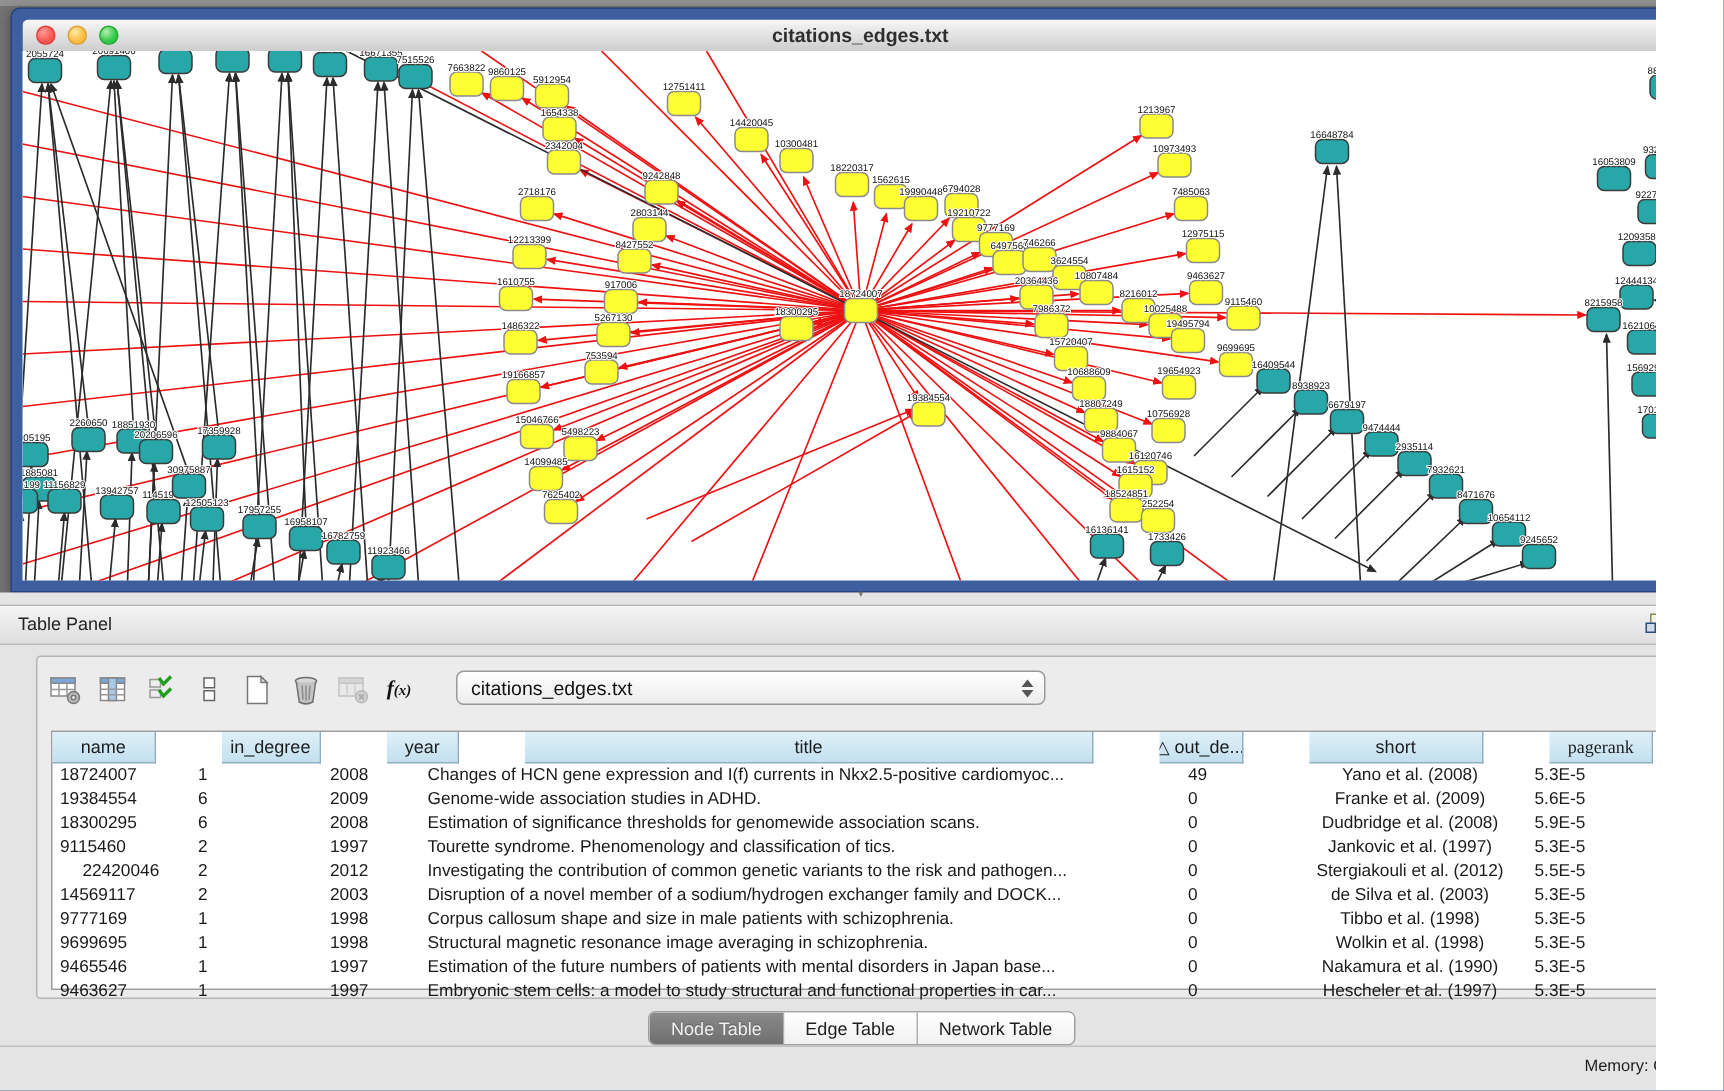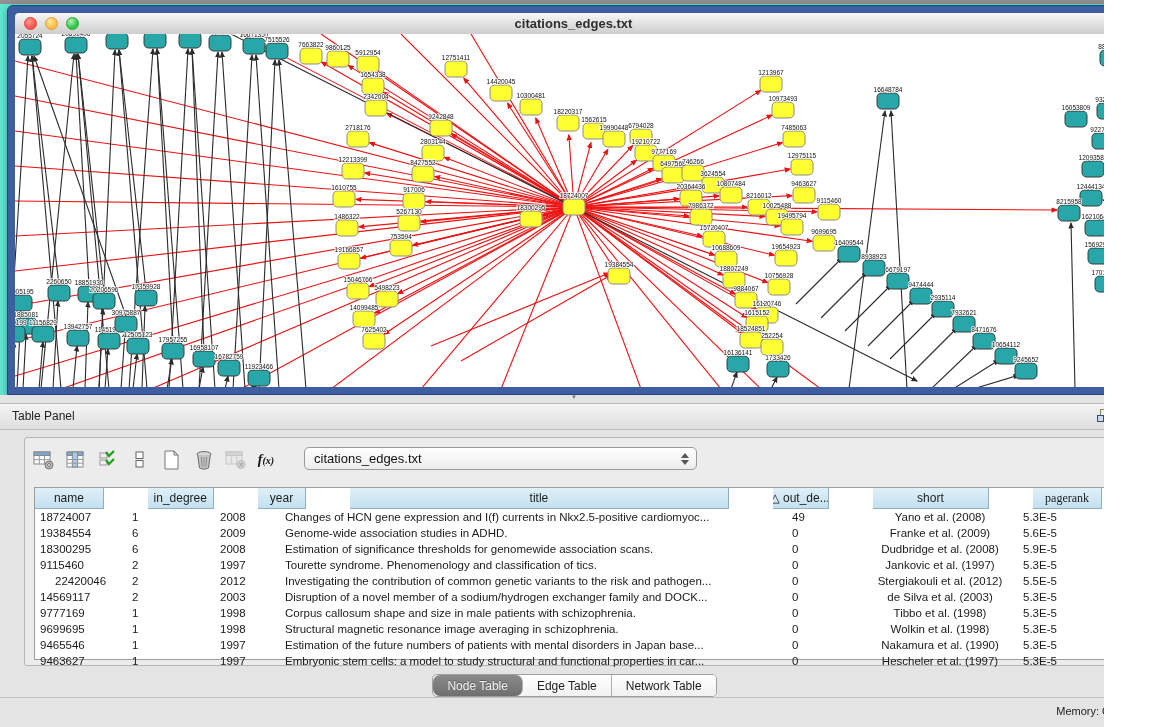--- a/index.html
+++ b/index.html
@@ -1,17 +1,17 @@
 <!DOCTYPE html>
 <html><head>
 <meta charset="utf-8">
 <style>
   html,body{margin:0;padding:0;}
   body{font-family:"Liberation Sans",sans-serif;}
-  #screen{position:relative;width:1104px;height:727px;background:#5eead4;overflow:hidden;}
+  #screen{position:relative;width:1104px;height:727px;background:#737373;overflow:hidden;}
   
   #netwin{position:absolute;left:7px;top:5px;width:1133px;height:390px;
     background:#3d5f9f;border:1px solid #27427e;border-radius:6px 6px 0 0;
     box-shadow:0 2px 8px rgba(0,0,0,.35);box-sizing:border-box;}
   #titlebar{position:absolute;left:7px;top:7px;right:7px;height:21px;
     background:linear-gradient(#f7f7f7,#cdcdcd);border-bottom:1px solid #8f8f8f;
     border-radius:4px 4px 0 0;display:flex;align-items:center;}
   .lights{display:flex;gap:8px;margin-left:9px;}
   .light{width:13px;height:13px;border-radius:50%;box-sizing:border-box;}
   .light.red{background:radial-gradient(circle at 35% 30%,#ff9a96,#fc5753 60%);border:1px solid #df3e37;}
@@ -59,21 +59,21 @@
   .trow{display:flex;height:16px;}
   .tcell{box-sizing:border-box;font-size:11.5px;color:#1a1a1a;padding-left:5px;overflow:hidden;white-space:nowrap;display:flex;align-items:center;}
   .tcell.center{justify-content:center;padding-left:0;}
   #vscroll{position:absolute;right:1px;top:22px;bottom:1px;width:13px;background:#f4f4f4;border-left:1px solid #d0d0d0;}
   #vthumb{position:absolute;left:2px;top:3px;width:8px;height:34px;background:linear-gradient(90deg,#c9c9c9,#ababab);border-radius:5px;border:1px solid #9b9b9b;}
   
   #tabs{position:absolute;left:0;top:279px;width:1149px;display:flex;justify-content:center;}
   #tabgroup{display:flex;height:21px;border:1px solid #a0a0a0;border-radius:5px;overflow:hidden;background:#fdfdfd;}
   .tab{padding:0 14px;font-size:12px;display:flex;align-items:center;color:#1e1e1e;border-right:1px solid #b0b0b0;background:linear-gradient(#ffffff,#f1f1f1);}
   .tab:last-child{border-right:none;}
-  .tab.sel{background:linear-gradient(#8a8a8a,#6f6f6f);color:#f2f2f2;text-shadow:0 -1px 0 rgba(0,0,0,.3);border-radius:7px;}
+  .tab.sel{background:linear-gradient(#8a8a8a,#6f6f6f);color:#f2f2f2;text-shadow:0 -1px 0 rgba(0,0,0,.3);}
   #footline{position:absolute;left:0;top:302px;width:1149px;border-top:1px solid #c2c2c2;}
   #status{position:absolute;right:10px;top:308px;display:flex;align-items:center;gap:6px;}
   #status .mem{font-size:11px;color:#222;}
   #status .dot{width:15px;height:15px;border-radius:50%;background:radial-gradient(circle at 35% 30%,#8fe08f,#3cb83c 65%);border:1px solid #2a8f2a;box-sizing:border-box;}
 </style>
 </head>
 <body>
 
 <div id="screen">
   <div id="topseam"></div>

